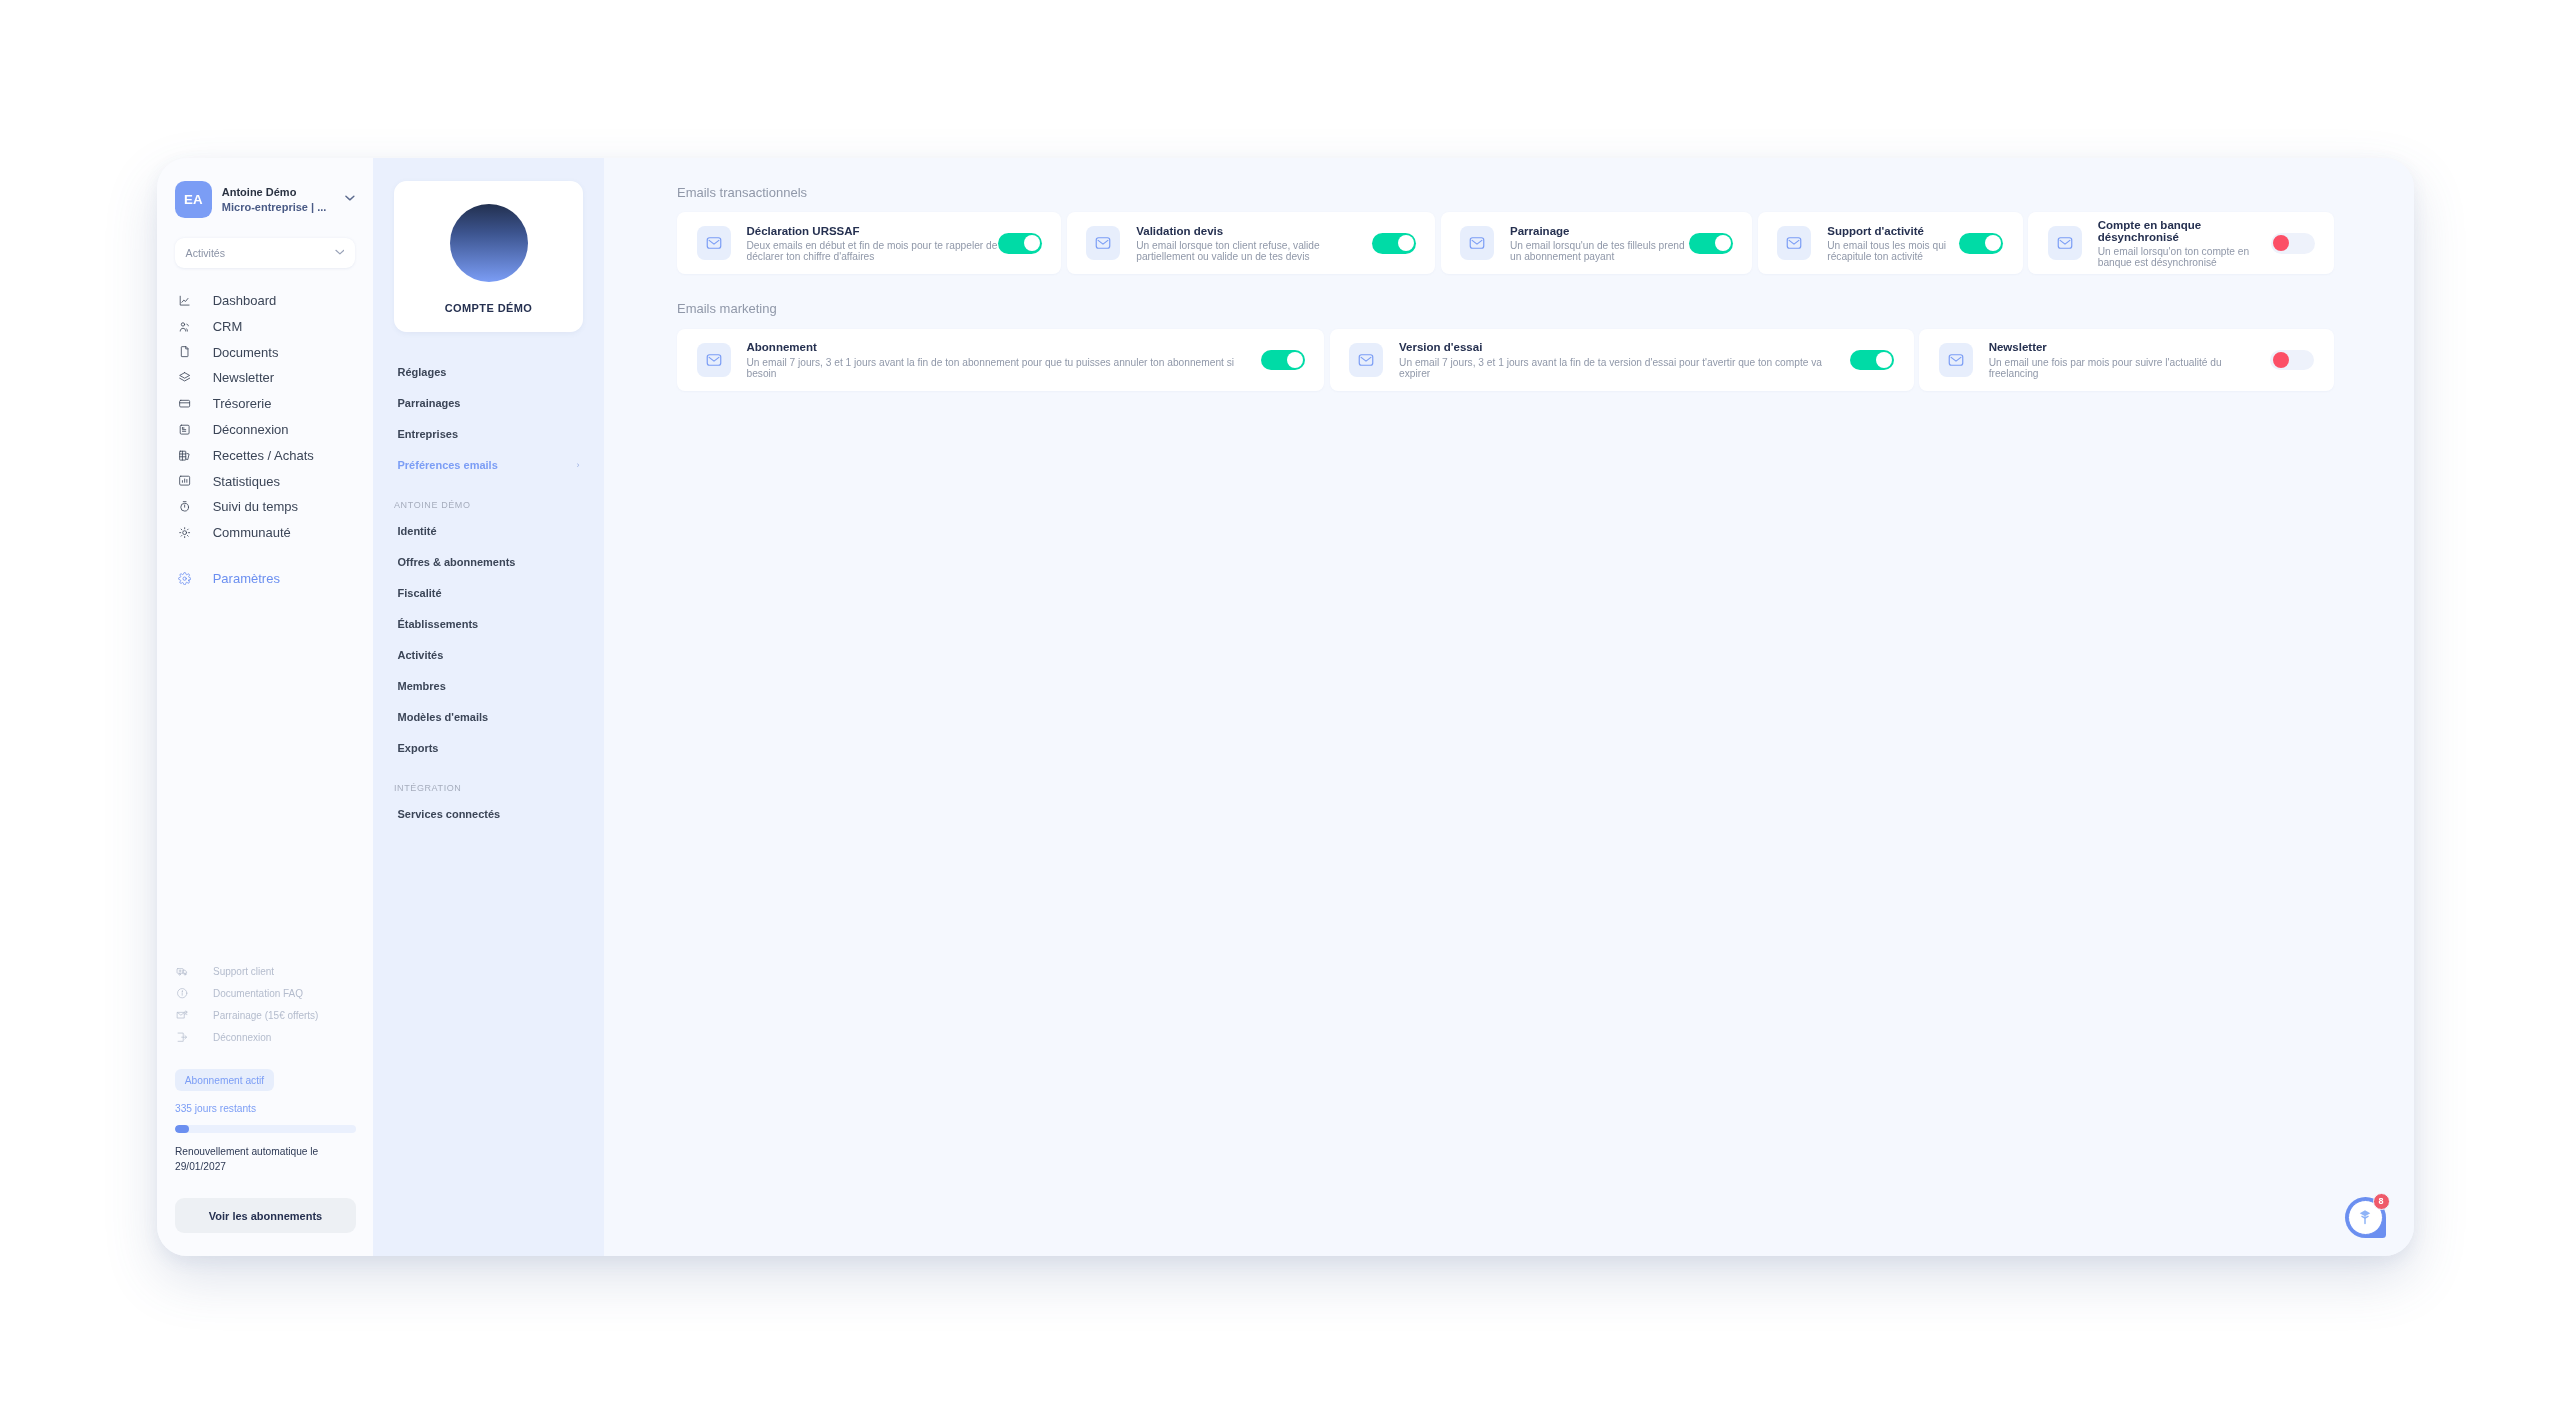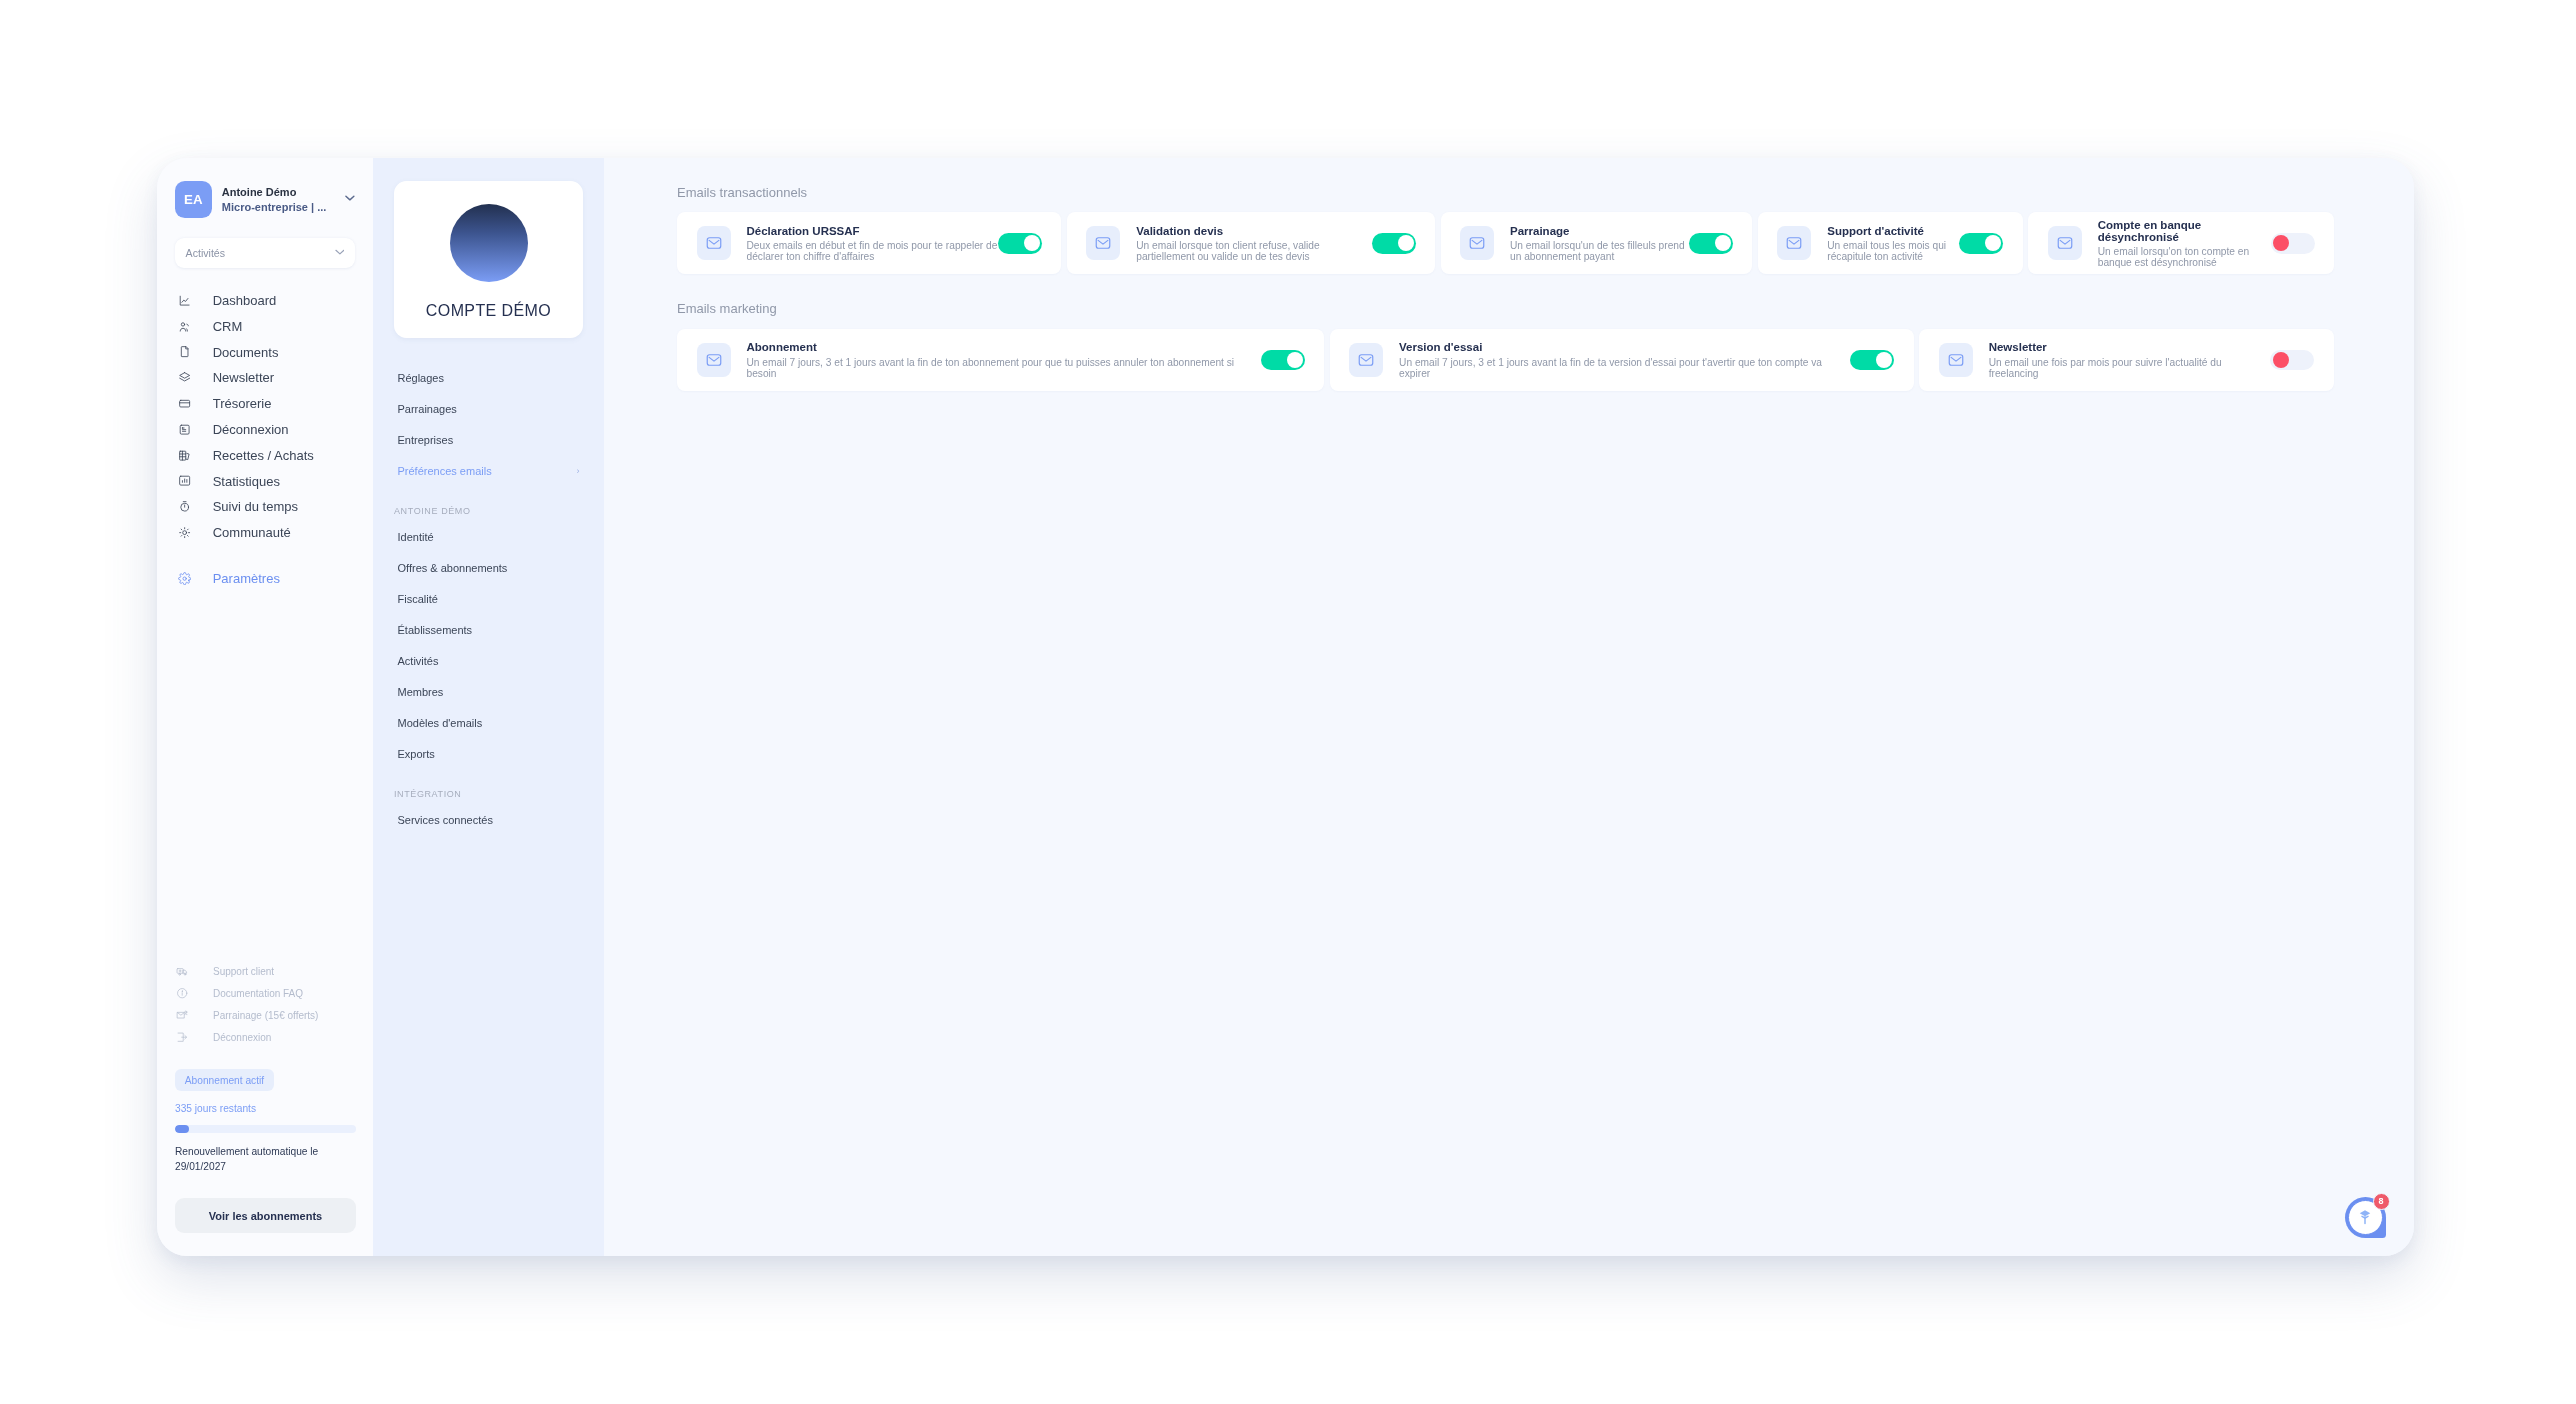--- a/index.html
+++ b/index.html
@@ -100,32 +100,32 @@
     padding: 23px 0 18px 0; text-align: center;
     box-shadow: 0 1.8px 5.3px rgba(90,110,160,0.07);
     margin-bottom: 25px;
   }
   .account-card .circle {
     width: 78px; height: 78px; border-radius: 50%;
     margin: 0 auto 19.5px auto;
     background: linear-gradient(180deg,#22304f 0%, #3d5590 38%, #7b9df5 100%);
   }
   .account-card .cname {
-    font-size: 16px; font-weight: 400; letter-spacing: 0.4px;
+    font-size: 11px; font-weight: 700; letter-spacing: 0.4px;
     color: #253050;
   }
 
   .sp-list { display: flex; flex-direction: column; }
   .sp-item {
     display: flex; align-items: center;
     height: 31px; font-size: 11px; color: #3b4557;
     padding-left: 3.5px; cursor: pointer;
   }
   .sp-item.active { color: #7b9df5; }
-  .sp-item .lbl { flex: 1; }
+  .sp-item .lbl { flex: 1; font-weight: bold; }
   .sp-item .arw { font-size: 9px; color: #9fb2e4; padding-right: 3.5px; }
   .sp-group {
     font-size: 9px; letter-spacing: 0.6px; color: #a6adbd;
     margin: 19.5px 0 5.3px 0; text-transform: uppercase;
   }
 
   
   #main {
     flex: 1; position: relative;
     background: #f5f8fe;

